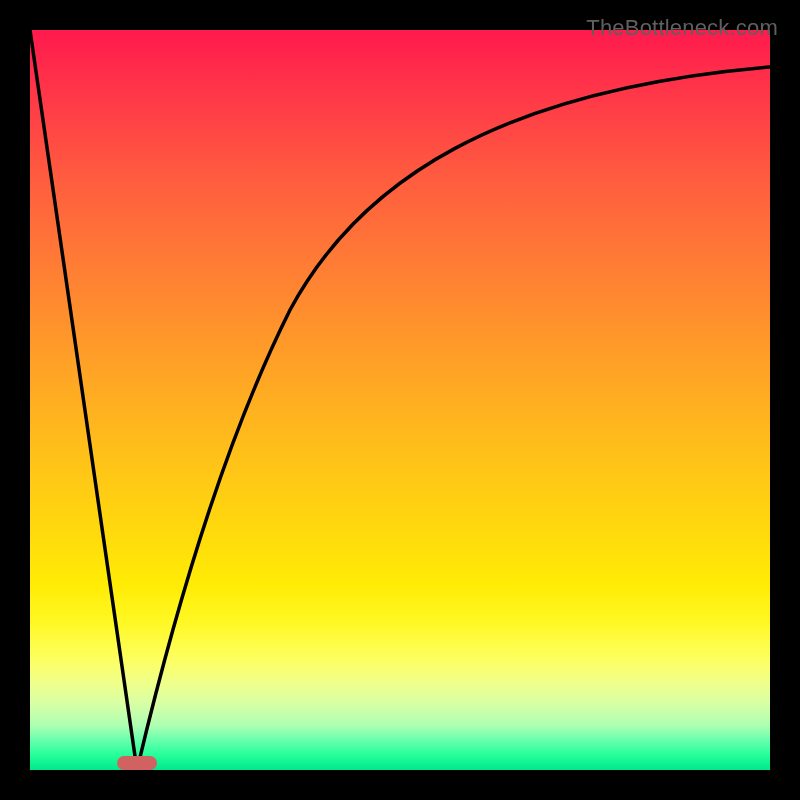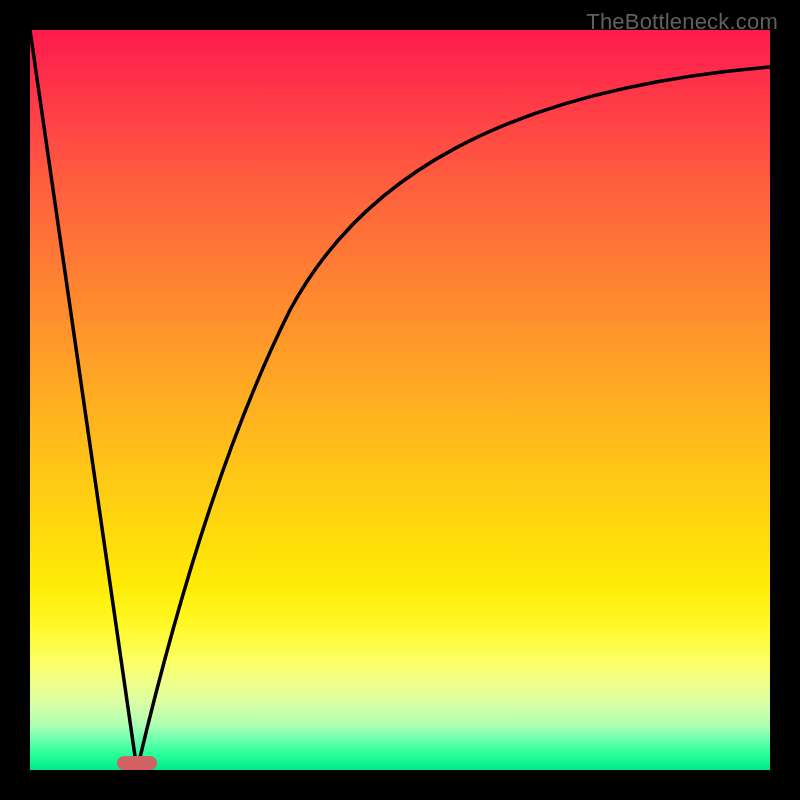--- a/index.html
+++ b/index.html
@@ -66,21 +66,21 @@
   .marker {
     position: absolute;
     width: 40px;
     height: 14px;
     border-radius: 7px;
     background: #d06262;
     transform: translate(-50%, -50%);
   }
   .watermark {
     position: absolute;
-    top: 9px;
+    top: 15px;
     right: 22px;
     font-size: 22px;
     color: #606060;
     font-weight: 500;
     letter-spacing: 0.2px;
   }
 </style>
 </head>
 <body>
 

